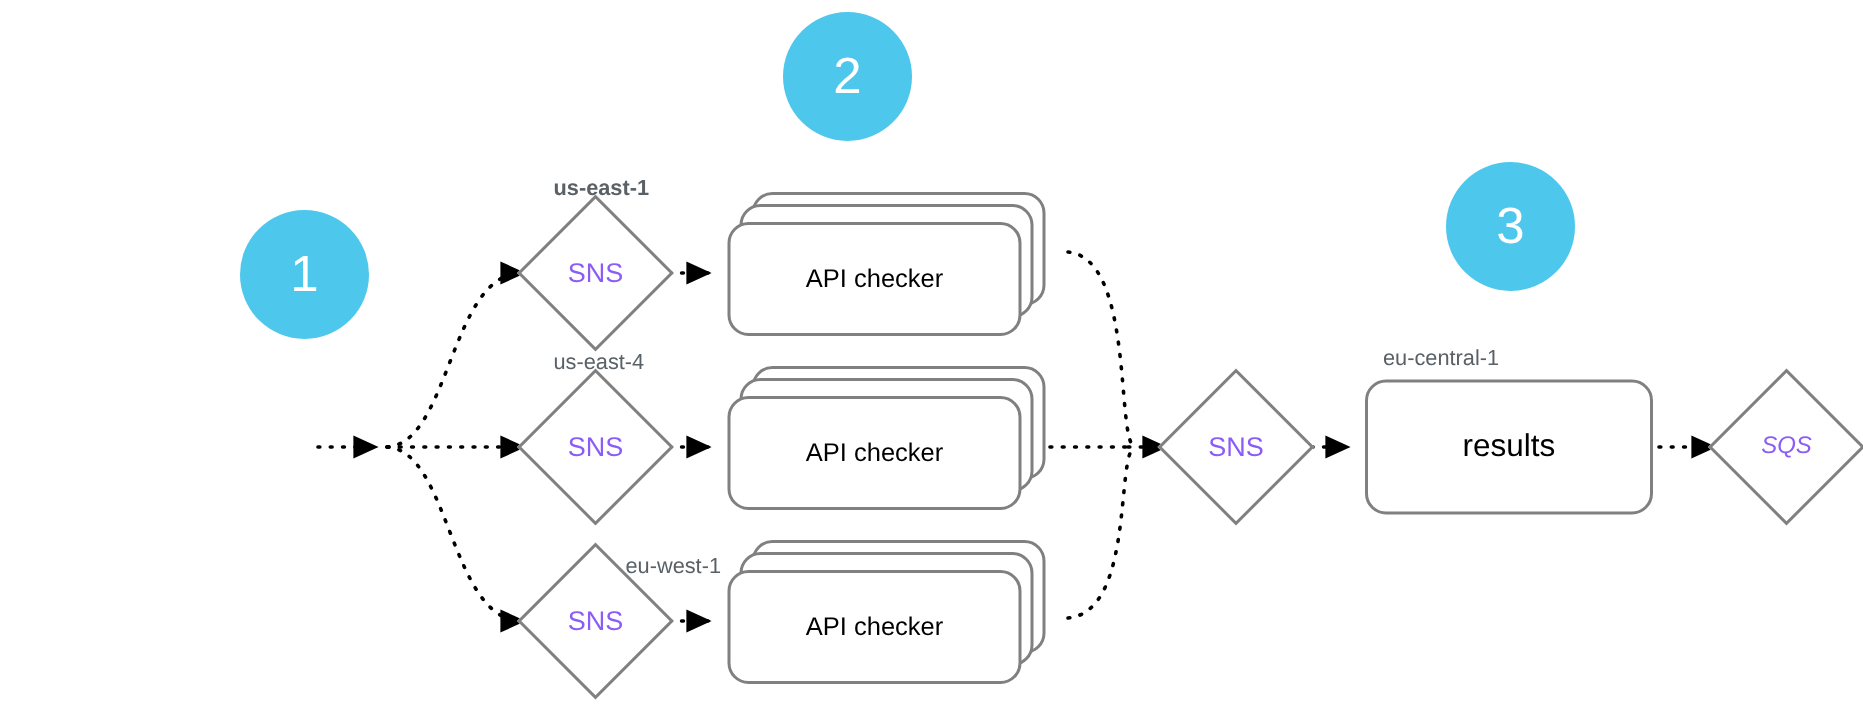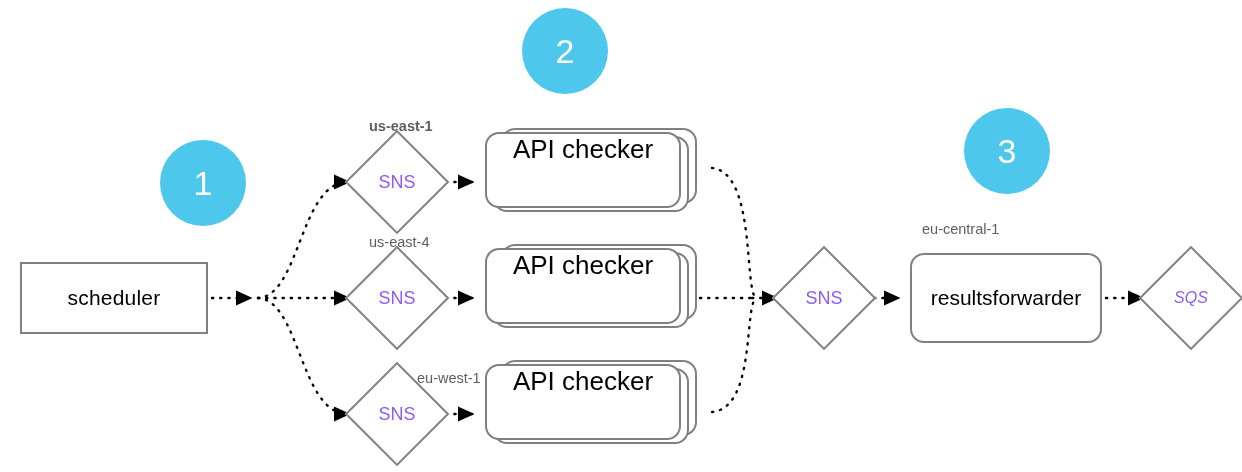--- a/index.html
+++ b/index.html
@@ -57,26 +57,26 @@
   .stack { position: absolute; }
   .stack .sheet {
     position: absolute;
     border: 2px solid #808080;
     border-radius: 14px;
     background: #ffffff;
   }
   .stack .sheet.s3 { left: 16px; top: 0px; }
   .stack .sheet.s2 { left: 8px;  top: 8px; }
   .stack .sheet.s1 {
-    left: 0px; top: 4px;
-    display: flex;
-    align-items: flex-start;
+    left: 0px; top: 20px;
+    display: flex;
+    align-items: center;
     justify-content: center;
     color: #000000;
-    font-size: 26px;
+    font-size: 17px;
   }
 
   
   .diamond-wrap { position: absolute; }
   .diamond-shape {
     position: absolute;
     left: 0; top: 0;
     width: 100%; height: 100%;
     border: 2px solid #808080;
     background: #ffffff;
@@ -153,23 +153,20 @@
   <div class="step-circle" style="left:160px; top:140px; width:86px; height:86px; background:#4ec7ec;">
     <span>1</span>
   </div>
   <div class="step-circle" style="left:522px; top:8px; width:86px; height:86px; background:#4ec7ec;">
     <span>2</span>
   </div>
   <div class="step-circle" style="left:964px; top:108px; width:86px; height:86px; background:#4ec7ec;">
     <span>3</span>
   </div>
 
-  <div class="node rect-node" style="left:20px; top:262px; width:188px; height:72px;">
-    <span>scheduler</span>
-  </div>
 
   <div class="caption" style="left:369px; top:118px;font-weight:bold;">
     <span>us-east-1</span>
   </div>
   <div class="diamond-wrap" style="left:360px; top:145px; width:74px; height:74px;">
     <div class="diamond-shape"></div>
     <div class="diamond-label">SNS</div>
   </div>
   <div class="stack" style="left:485px; top:128px; width:212px; height:92px;">
     <div class="sheet s3" style="width:196px; height:76px;"></div>
@@ -207,26 +204,25 @@
     <div class="sheet s1" style="width:196px; height:76px;">
       <span>API checker</span>
     </div>
   </div>
 
   <div class="diamond-wrap" style="left:787px; top:261px; width:74px; height:74px;">
     <div class="diamond-shape"></div>
     <div class="diamond-label">SNS</div>
   </div>
 
-  <div class="caption" style="left:922px; top:221px;">
+  <div class="caption" style="left:922px; top:231px;">
     <span>eu-central-1</span>
   </div>
   <div class="node round-node" style="left:910px; top:253px; width:192px; height:90px;">
     <span>results</span>
-    <span>forwarder</span>
   </div>
 
   <div class="diamond-wrap" style="left:1154px; top:261px; width:74px; height:74px;font-style:italic;">
     <div class="diamond-shape"></div>
     <div class="diamond-label small">SQS</div>
   </div>
 
 </div>
 
 </body></html>

